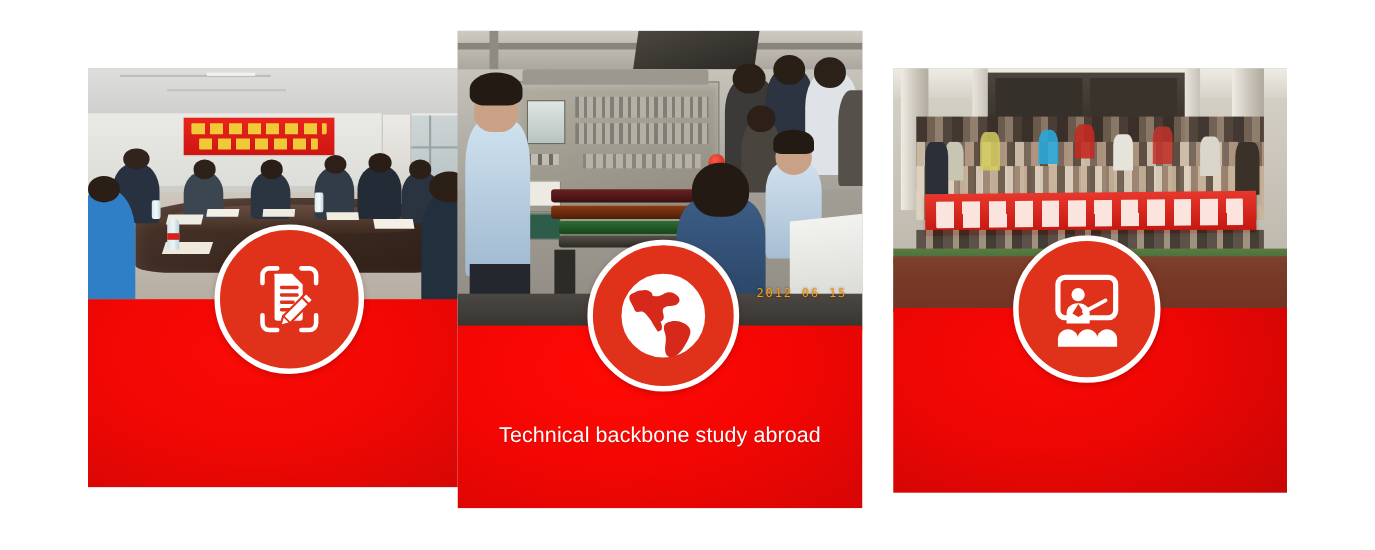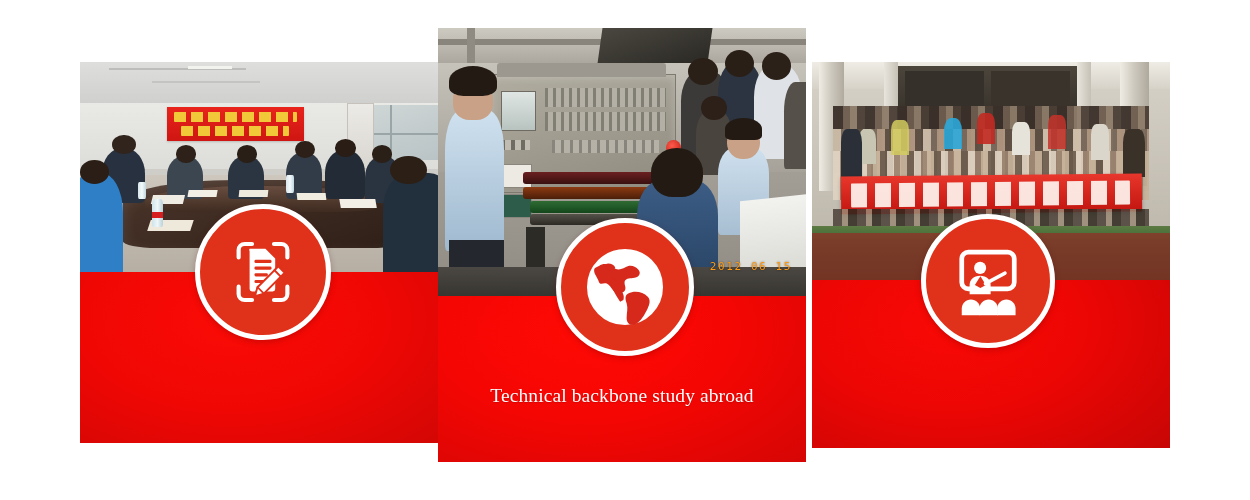--- a/index.html
+++ b/index.html
@@ -142,21 +142,21 @@
         <g>
           <path d="M44.6 27.4 l5.2 5.2 -17.1 17.1 -7.2 2 2 -7.2 z" fill="#ffffff" stroke="#e0311a" stroke-width="1.6" stroke-linejoin="round"></path>
           <path d="M44.6 27.4 l5.2 5.2 -3.2 3.2 -5.2 -5.2 z" fill="#ffffff" stroke="#e0311a" stroke-width="1.6"></path>
           <path d="M27.5 44.5 l-2 7.2 7.2 -2 z" fill="#ffffff" stroke="#e0311a" stroke-width="1.4"></path>
         </g>
       </svg>
     </div>
 
   </div>
 
-  <div class="card" id="card2" style="left: 438px; top: 28px; width: 368px; height: 434px;">
+  <div class="card" id="card2" style="left: 416px; top: 28px; width: 368px; height: 434px;">
     <div class="photo" id="photo2" style="height: 272px;">
       <div class="scene">
 
         <div class="p" style="left:0;top:0;width:100%;height:100%;background:linear-gradient(#b9b5ac,#8e8a82);"></div>
         <div class="p" style="left:0;top:0;width:100%;height:14%;background:linear-gradient(#cdcac2,#a9a49b);"></div>
 
         <div class="p" style="left:0;top:4%;width:100%;height:2.2%;background:#7c776e;opacity:.8;"></div>
         <div class="p" style="left:8%;top:0;width:2%;height:16%;background:#908b82;"></div>
         <div class="p" style="left:60%;top:0;width:2%;height:10%;background:#8b867d;"></div>
 
@@ -227,21 +227,21 @@
         <path d="M16 19 c3 -2 7 -1 9 1 c2 2 5 1 7 0 c3 -2 6 -1 8 1 c2 2 1 4 -1 5
                  c-3 1 -5 0 -7 2 c-1 2 1 4 0 6 c-1 2 -4 2 -6 1 c-2 -1 -3 -4 -5 -5
                  c-2 -1 -4 1 -5 -1 c-1 -3 -3 -5 -3 -7 c0 -2 1 -2 3 -3 z" fill="#d6281b"></path>
         <path d="M20 18 c2 -1 5 0 6 2 l-2 2 c-2 0 -4 -2 -4 -4 z" fill="#d6281b"></path>
         <path d="M24 26 c2 1 4 3 5 6 c1 3 3 5 2 8 l-2 1 c-2 -3 -4 -6 -5 -9 c-1 -2 -1 -4 0 -6 z" fill="#d6281b"></path>
         <path d="M34 36 c4 -2 9 -1 12 2 c2 2 1 5 0 7 c-2 4 -4 8 -8 10 c-3 1 -5 -1 -5 -4
                  c0 -3 1 -6 0 -9 c-1 -3 -1 -5 1 -6 z" fill="#d6281b"></path>
       </svg>
     </div>
 
-    <div class="caption" id="cap2" style="top: 355px; padding-left: 18px; padding-right: 18px; font-family: Liberation Serif, serif;">Technical backbone study abroad</div>
+    <div class="caption" id="cap2" style="top: 355px; padding-left: 18px; padding-right: 18px;">Technical backbone study abroad</div>
   </div>
 
   <div class="card" id="card3" style="left: 812px; top: 62px; width: 358px; height: 386px;">
     <div class="photo" id="photo3" style="height: 222px;">
       <div class="scene">
 
         <div class="p" style="left:0;top:0;width:100%;height:100%;background:linear-gradient(#d8d3c9,#b6b0a4);"></div>
         <div class="p" style="left:0;top:0;width:100%;height:12%;background:linear-gradient(#efece5,#d6d2c8);"></div>
 
         <div class="p" style="left:2%;top:0;width:7%;height:58%;background:linear-gradient(90deg,#efece4,#cdc8bd,#b0aa9f);"></div>

